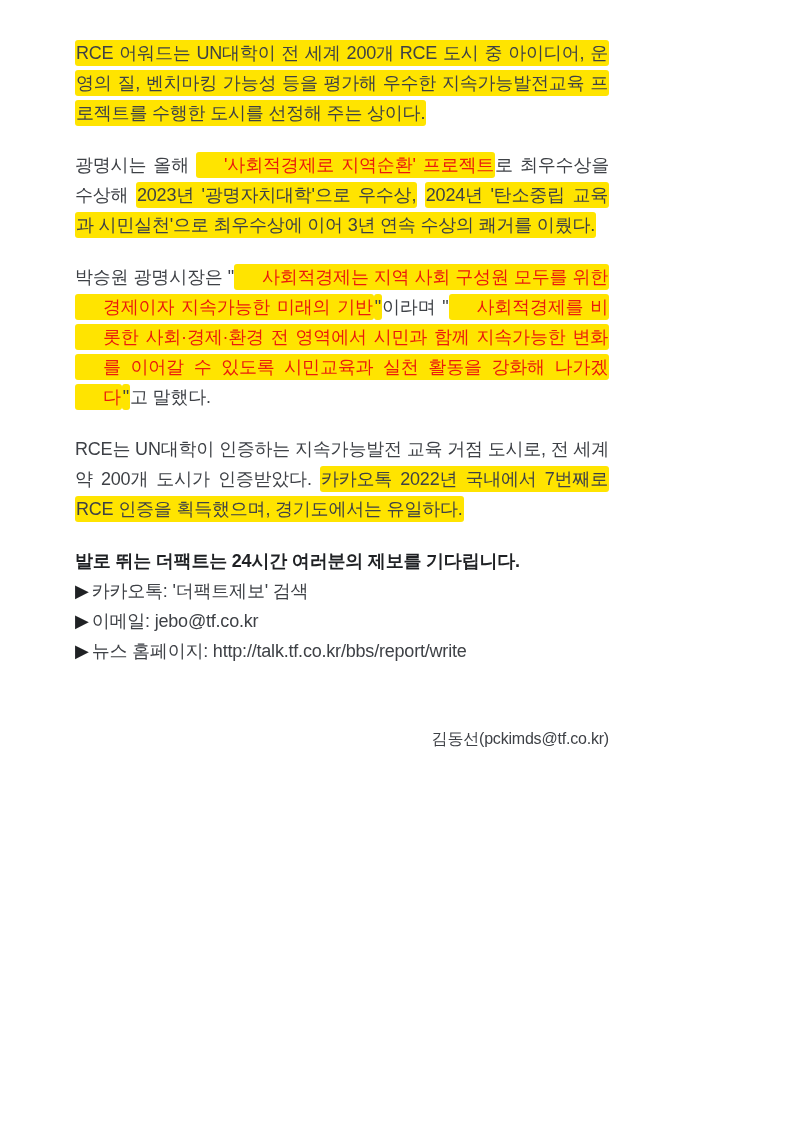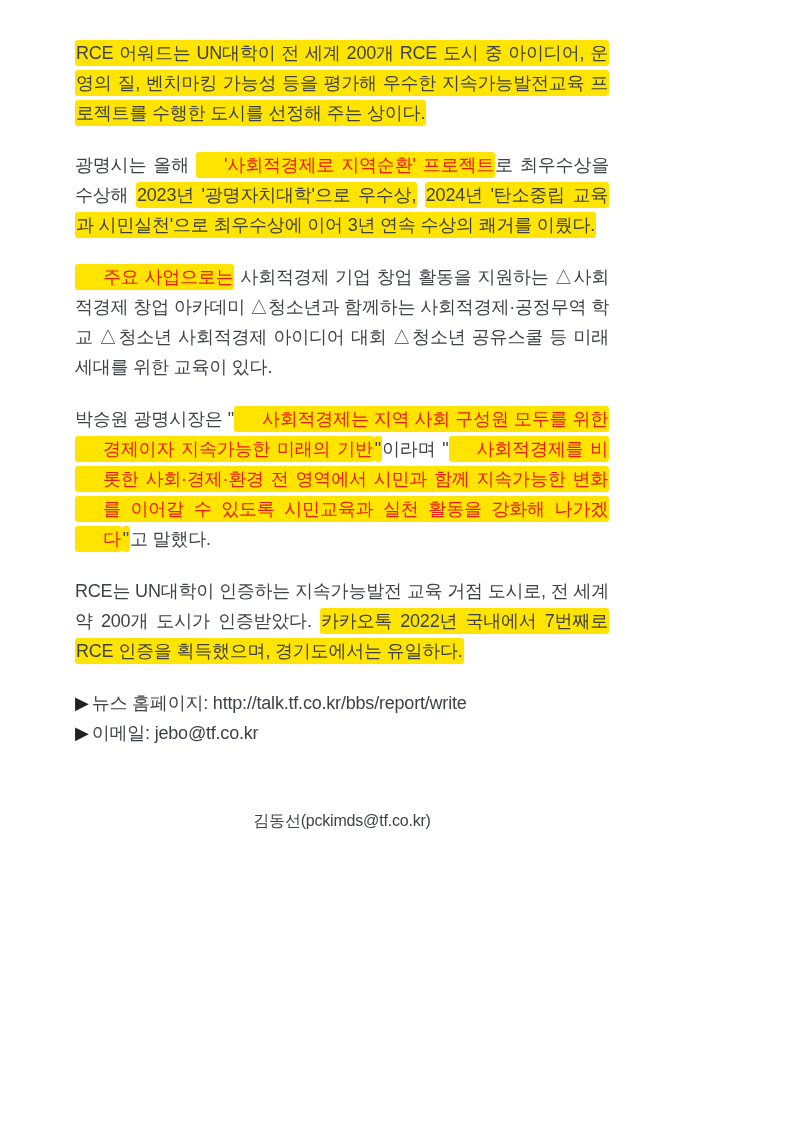--- a/index.html
+++ b/index.html
@@ -23,29 +23,30 @@
   .hl {
     background: var(--hl, #ffe400);
     padding: 3px 1px;
     border-radius: 3px;
     box-decoration-break: clone;
     -webkit-box-decoration-break: clone;
   }
   .red { color: var(--red, #ea1a0c); padding-left: 28px; }
   .bold { font-weight: 700; color: var(--bold, #1f2124); }
   .bullet { display: inline-block; margin-right: 3px; color: var(--bold, #1f2124); }
-  .byline { margin-top: 58px; font-size: 16px; text-align: center; }
+  .byline { margin-top: 58px; font-size: 16px; text-align: right; }
 </style>
 </head>
 <body>
 
 <div class="page" style="--bg: #ffffff; --text: #3e4146; --hl: #ffe400; --red: #ea1a0c; --bold: #1f2124;">
   <div id="article">
       <p class="para"><span class="hl ">RCE 어워드는 UN대학이 전 세계 200개 RCE 도시 중 아이디어, 운영의 질, 벤치마킹 가능성 등을 평가해 우수한 지속가능발전교육 프로젝트를 수행한 도시를 선정해 주는 상이다.</span></p>
       <p class="para"><span class="">광명시는 올해 </span><span class="hl red ">'사회적경제로 지역순환' 프로젝트</span><span class="">로 최우수상을 수상해 </span><span class="hl ">2023년 '광명자치대학'으로 우수상,</span><span class=""> </span><span class="hl ">2024년 '탄소중립 교육과 시민실천'으로 최우수상에 이어 3년 연속 수상의 쾌거를 이뤘다.</span></p>
-      <p class="para"><span class="hl red ">주요 사업으로는</span><span class=""> 사회적경제 기업 창업 활동을 지원하는 △사회적경제 창업 아카데미 △청소년과 함께하는 사회적경제·공정무역 학교 △청소년 사회적경제 아이디어 대회 △청소년 공유스쿨 등 미래세대를 위한 교육이 있다.</span></p>
       <p class="para"><span class="">박승원 광명시장은 "</span><span class="hl red ">사회적경제는 지역 사회 구성원 모두를 위한 경제이자 지속가능한 미래의 기반</span><span class="hl ">"</span><span class="">이라며 "</span><span class="hl red ">사회적경제를 비롯한 사회·경제·환경 전 영역에서 시민과 함께 지속가능한 변화를 이어갈 수 있도록 시민교육과 실천 활동을 강화해 나가겠다</span><span class="hl ">"</span><span class="">고 말했다.</span></p>
       <p class="para"><span class="">RCE는 UN대학이 인증하는 지속가능발전 교육 거점 도시로, 전 세계 약 200개 도시가 인증받았다. </span><span class="hl ">카카오톡 2022년 국내에서 7번째로 RCE 인증을 획득했으며, 경기도에서는 유일하다.</span></p>
+      <p class="para tight"><span class="bold">발로 뛰는 더팩트는 24시간 여러분의 제보를 기다립니다.</span></p>
+      <p class="para tight"><span class="bullet">▶</span><span class="">카카오톡: '더팩트제보' 검색</span></p>
+      <p class="para tight"><span class="bullet">▶</span><span class="">이메일: jebo@tf.co.kr</span></p>
       <p class="para tight"><span class="bullet">▶</span><span class="">뉴스 홈페이지: http://talk.tf.co.kr/bbs/report/write</span></p>
-      <p class="para tight"><span class="bullet">▶</span><span class="">이메일: jebo@tf.co.kr</span></p>
     </div>
   <div class="byline">김동선(pckimds@tf.co.kr)</div>
 </div>
 
 </body></html>

